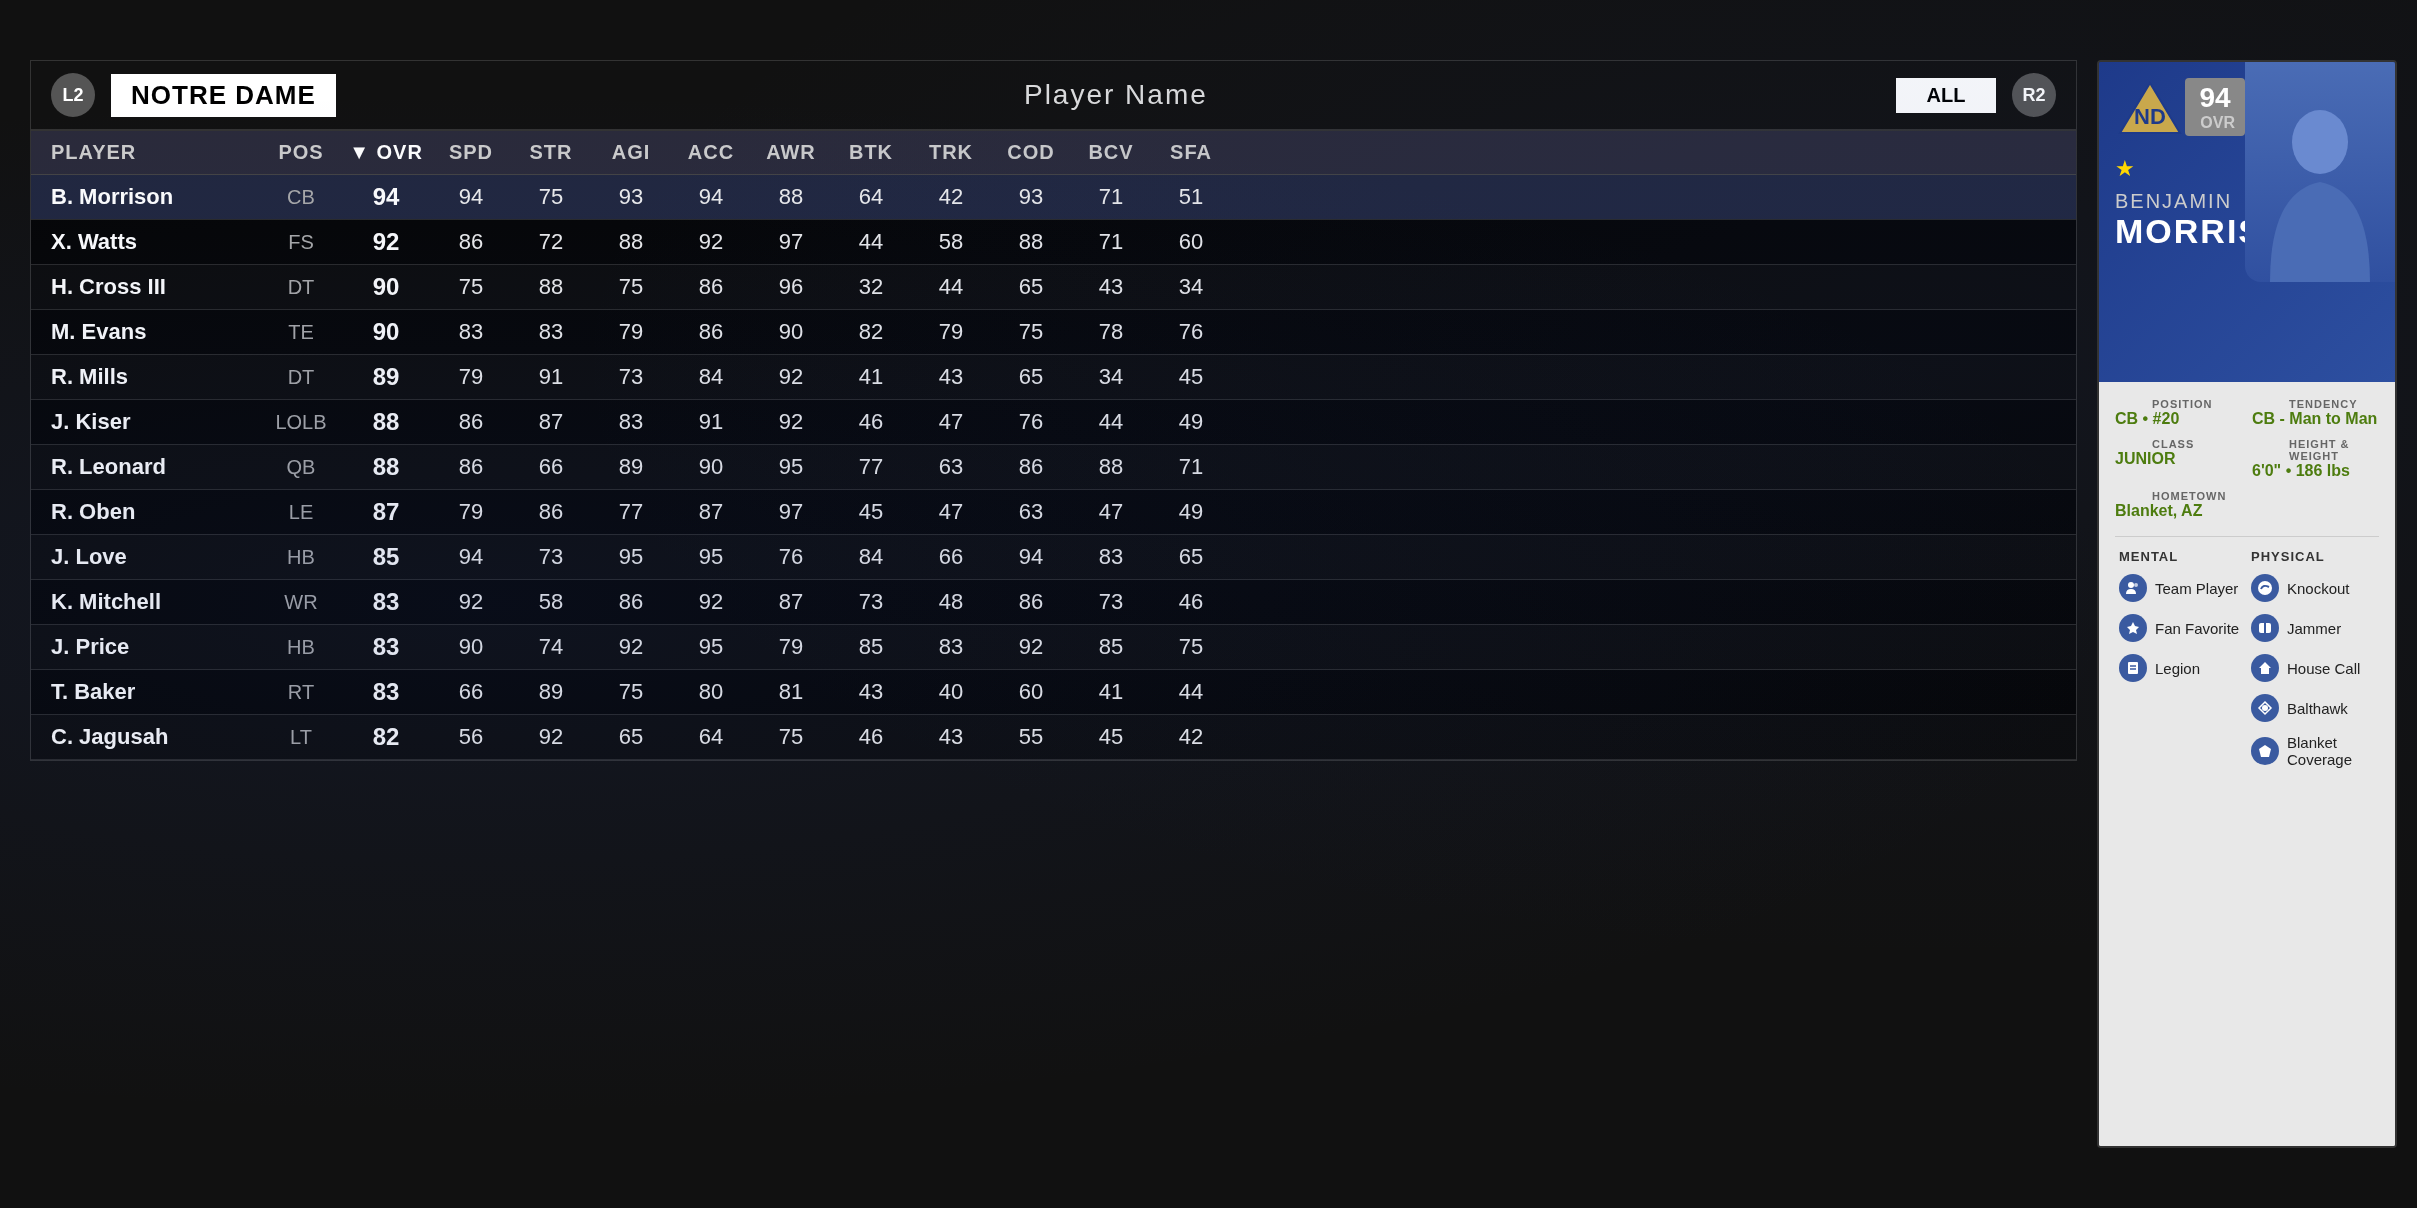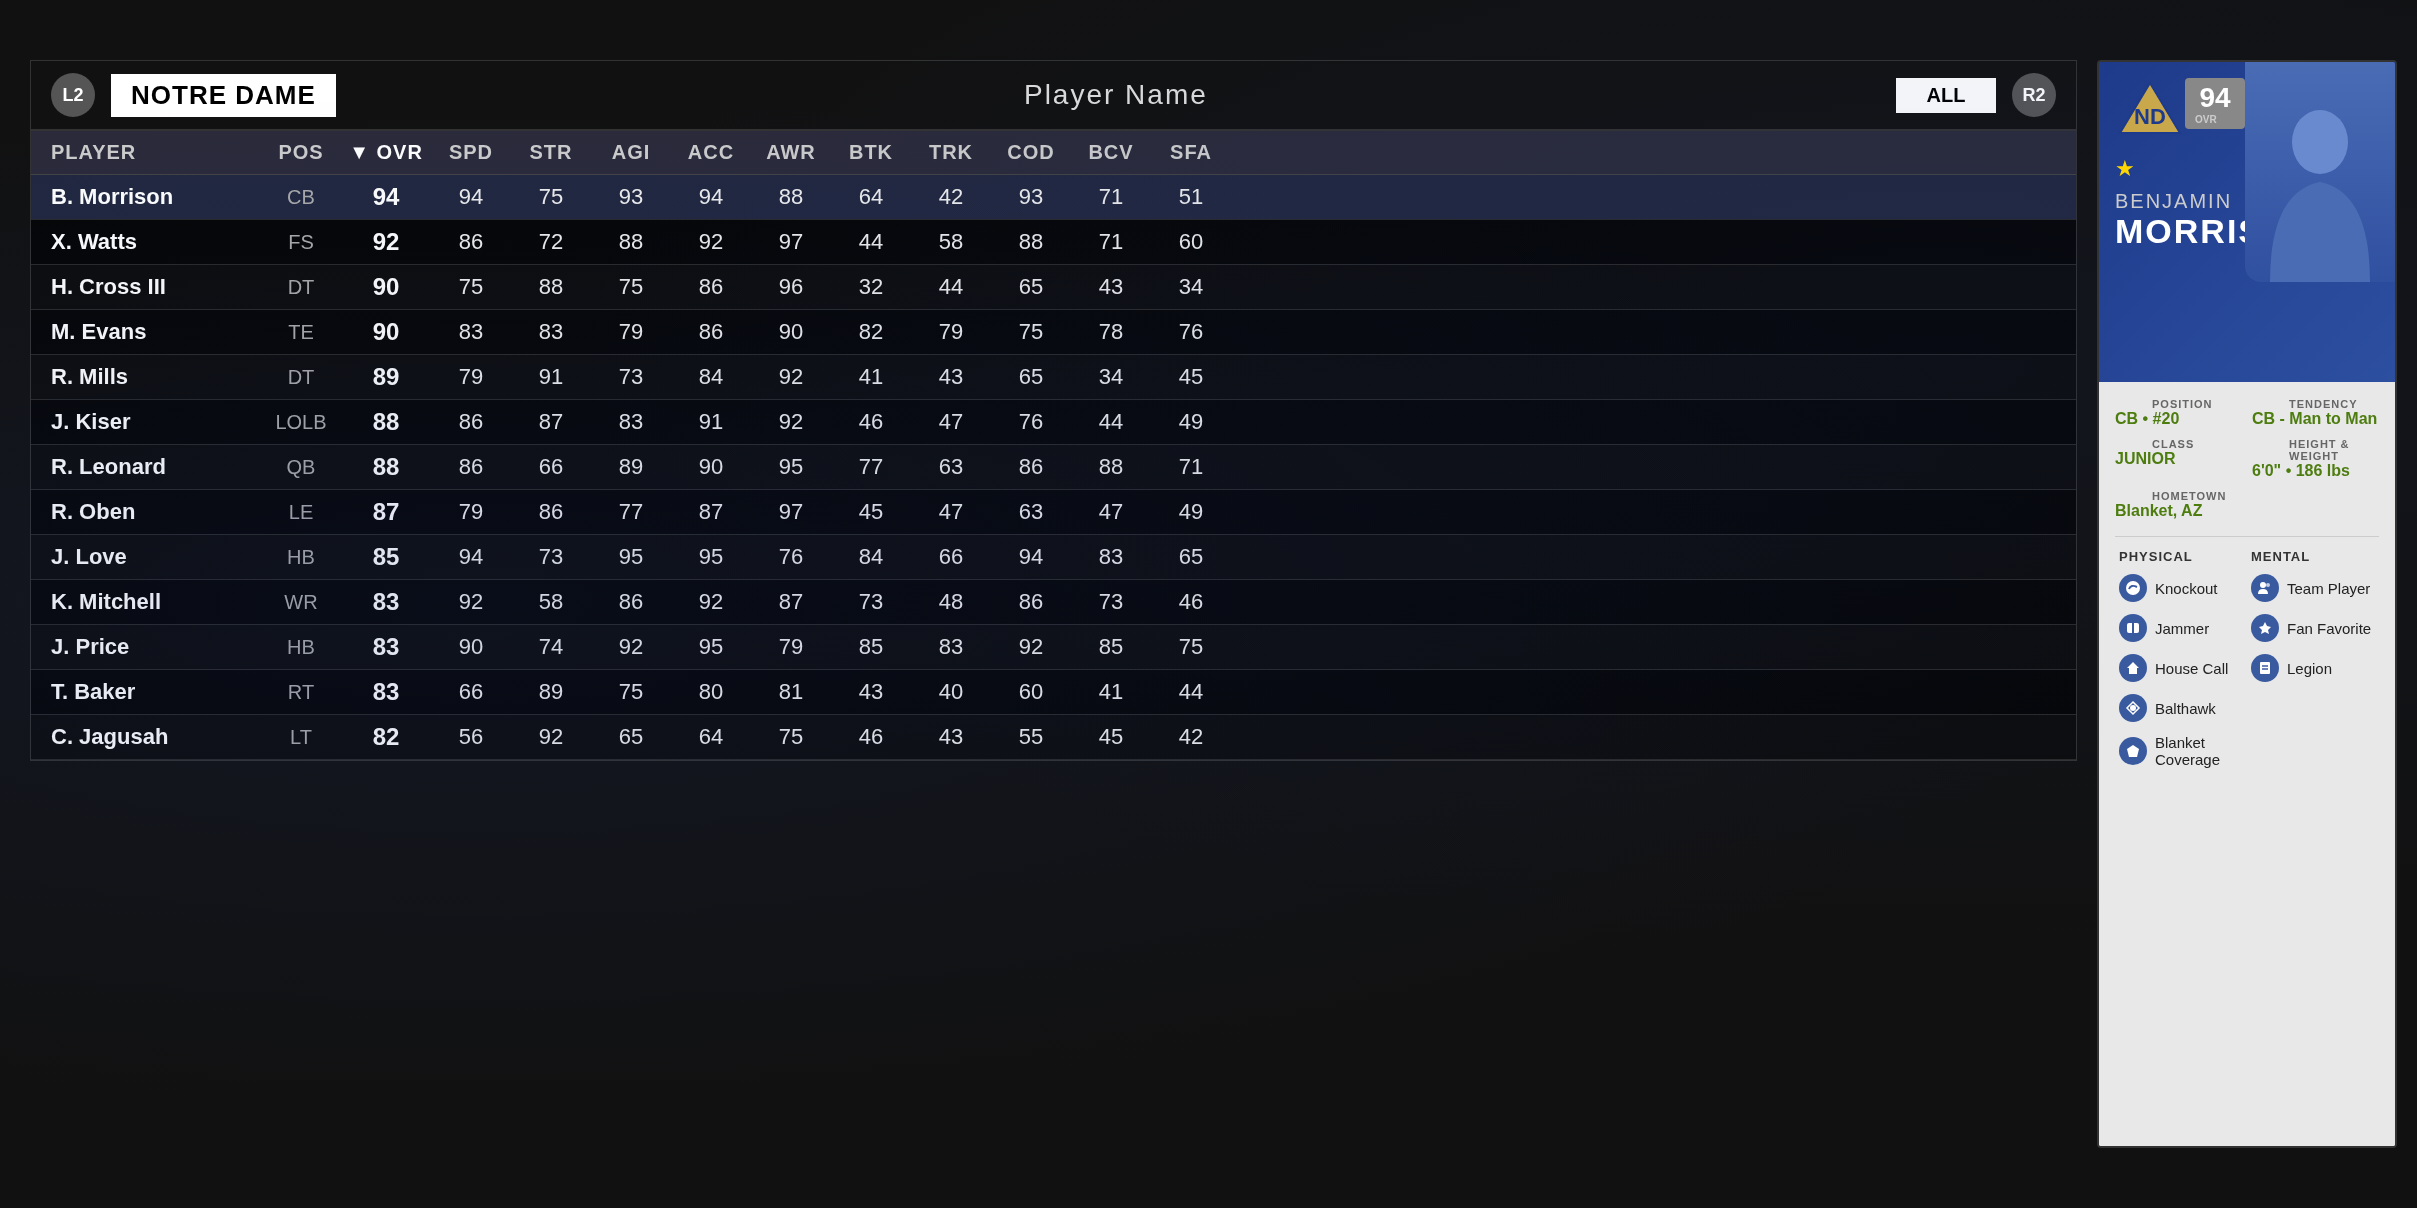--- a/index.html
+++ b/index.html
@@ -182,23 +182,23 @@
       background: #888;
       color: #fff;
       font-size: 28px;
       font-weight: bold;
       padding: 4px 10px;
       border-radius: 4px;
       text-align: center;
       min-width: 60px;
     }
     .ovr-label {
-      font-size: 10px;
+      font-size: 16px;
       color: #ccc;
-      text-align: left;
+      text-align: right;
       display: block;
     }
     .star-rating {
       color: #ffd700;
       font-size: 22px;
       margin-top: 8px;
     }
     .player-name-card {
       padding: 16px;
       background: #1e3a8a;
@@ -589,72 +589,20 @@
           <label>HOMETOWN</label>
           <span class="large">Blanket, AZ</span>
         </div>
       </div>
 
       <div class="divider"></div>
 
       <div class="traits-section">
 
         <div class="traits-col">
-          <div class="traits-title">PHYSICAL</div>
-
-          <div class="trait-item">
-            <div class="trait-icon">
-              <svg width="16" height="16" viewBox="0 0 16 16">
-                  <circle cx="8" cy="8" r="7" fill="#fff"></circle>
-                  <path d="M4,9 Q6,4 12,7" stroke="#3a5aa0" stroke-width="2" fill="none"></path>
-                </svg>
-            </div>
-            <span class="trait-name">Knockout</span>
-          </div>
-
-          <div class="trait-item">
-            <div class="trait-icon">
-              <svg width="16" height="16" viewBox="0 0 16 16">
-                  <rect x="2" y="3" width="12" height="10" rx="2" fill="#fff"></rect>
-                  <line x1="8" y1="3" x2="8" y2="13" stroke="#3a5aa0" stroke-width="2"></line>
-                </svg>
-            </div>
-            <span class="trait-name">Jammer</span>
-          </div>
-
-          <div class="trait-item">
-            <div class="trait-icon">
-              <svg width="16" height="16" viewBox="0 0 16 16">
-                  <path d="M8,2 L14,8 L12,8 L12,14 L4,14 L4,8 L2,8 Z" fill="#fff"></path>
-                </svg>
-            </div>
-            <span class="trait-name">House Call</span>
-          </div>
-
-          <div class="trait-item">
-            <div class="trait-icon">
-              <svg width="16" height="16" viewBox="0 0 16 16">
-                  <circle cx="8" cy="8" r="3" fill="#fff"></circle>
-                  <path d="M8,2 L14,8 L8,14 L2,8 Z" fill="none" stroke="#fff" stroke-width="1.5"></path>
-                </svg>
-            </div>
-            <span class="trait-name">Balthawk</span>
-          </div>
-
-          <div class="trait-item">
-            <div class="trait-icon">
-              <svg width="16" height="16" viewBox="0 0 16 16">
-                  <path d="M8,2 L14,6 L12,14 L4,14 L2,6 Z" fill="#fff"></path>
-                </svg>
-            </div>
-            <span class="trait-name">Blanket Coverage</span>
-          </div>
-        </div>
-
-        <div class="traits-col">
           <div class="traits-title">MENTAL</div>
 
           <div class="trait-item">
             <div class="trait-icon">
               <svg width="16" height="16" viewBox="0 0 16 16">
                   <circle cx="6" cy="5" r="3" fill="#fff"></circle>
                   <circle cx="11" cy="5" r="2" fill="#fff" opacity="0.7"></circle>
                   <path d="M1,14 Q1,9 6,9 Q11,9 11,14" fill="#fff"></path>
                 </svg>
             </div>
@@ -674,19 +622,71 @@
             <div class="trait-icon">
               <svg width="16" height="16" viewBox="0 0 16 16">
                   <rect x="3" y="2" width="10" height="12" rx="1" fill="#fff"></rect>
                   <line x1="5" y1="6" x2="11" y2="6" stroke="#3a5aa0" stroke-width="1.5"></line>
                   <line x1="5" y1="9" x2="11" y2="9" stroke="#3a5aa0" stroke-width="1.5"></line>
                 </svg>
             </div>
             <span class="trait-name">Legion</span>
           </div>
         </div>
+
+        <div class="traits-col">
+          <div class="traits-title">PHYSICAL</div>
+
+          <div class="trait-item">
+            <div class="trait-icon">
+              <svg width="16" height="16" viewBox="0 0 16 16">
+                  <circle cx="8" cy="8" r="7" fill="#fff"></circle>
+                  <path d="M4,9 Q6,4 12,7" stroke="#3a5aa0" stroke-width="2" fill="none"></path>
+                </svg>
+            </div>
+            <span class="trait-name">Knockout</span>
+          </div>
+
+          <div class="trait-item">
+            <div class="trait-icon">
+              <svg width="16" height="16" viewBox="0 0 16 16">
+                  <rect x="2" y="3" width="12" height="10" rx="2" fill="#fff"></rect>
+                  <line x1="8" y1="3" x2="8" y2="13" stroke="#3a5aa0" stroke-width="2"></line>
+                </svg>
+            </div>
+            <span class="trait-name">Jammer</span>
+          </div>
+
+          <div class="trait-item">
+            <div class="trait-icon">
+              <svg width="16" height="16" viewBox="0 0 16 16">
+                  <path d="M8,2 L14,8 L12,8 L12,14 L4,14 L4,8 L2,8 Z" fill="#fff"></path>
+                </svg>
+            </div>
+            <span class="trait-name">House Call</span>
+          </div>
+
+          <div class="trait-item">
+            <div class="trait-icon">
+              <svg width="16" height="16" viewBox="0 0 16 16">
+                  <circle cx="8" cy="8" r="3" fill="#fff"></circle>
+                  <path d="M8,2 L14,8 L8,14 L2,8 Z" fill="none" stroke="#fff" stroke-width="1.5"></path>
+                </svg>
+            </div>
+            <span class="trait-name">Balthawk</span>
+          </div>
+
+          <div class="trait-item">
+            <div class="trait-icon">
+              <svg width="16" height="16" viewBox="0 0 16 16">
+                  <path d="M8,2 L14,6 L12,14 L4,14 L2,6 Z" fill="#fff"></path>
+                </svg>
+            </div>
+            <span class="trait-name">Blanket Coverage</span>
+          </div>
+        </div>
       </div>
 
     </div>
 
   </div>
 
 </div>
 
 </body></html>

